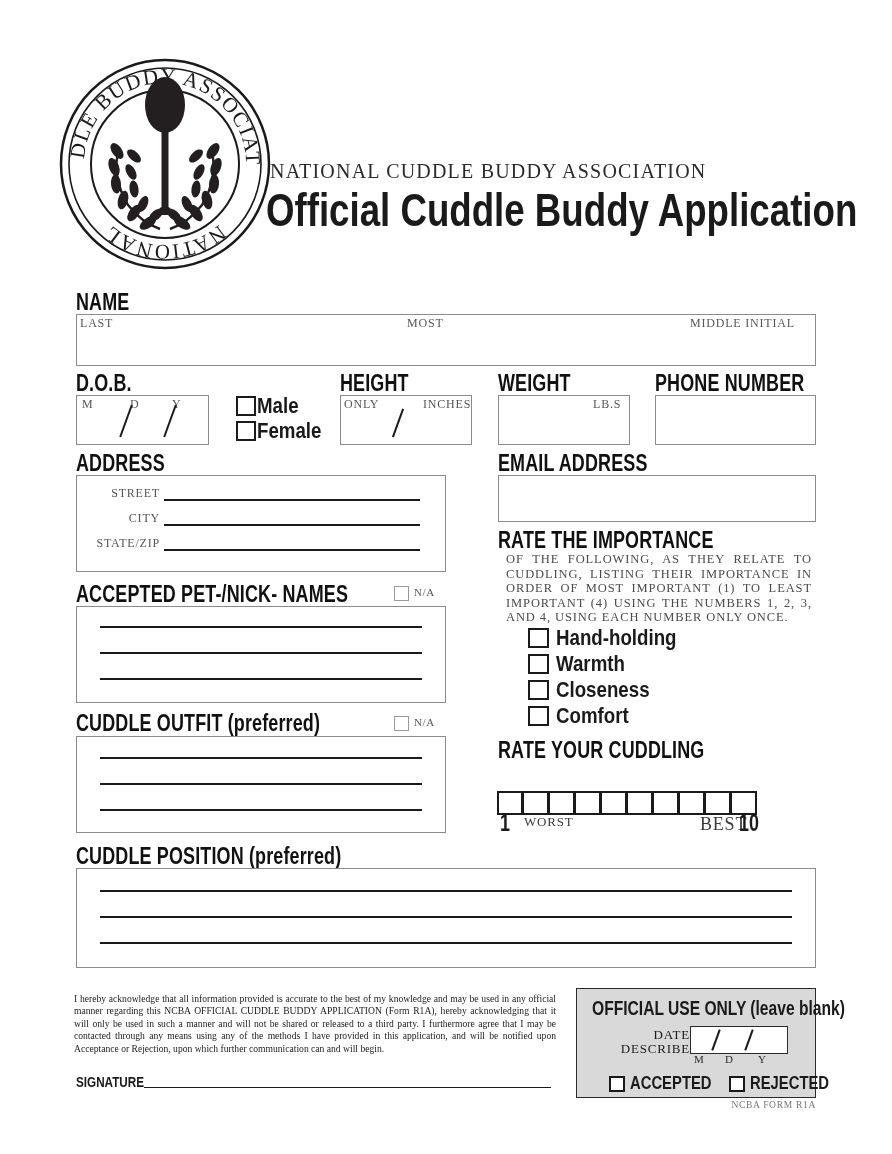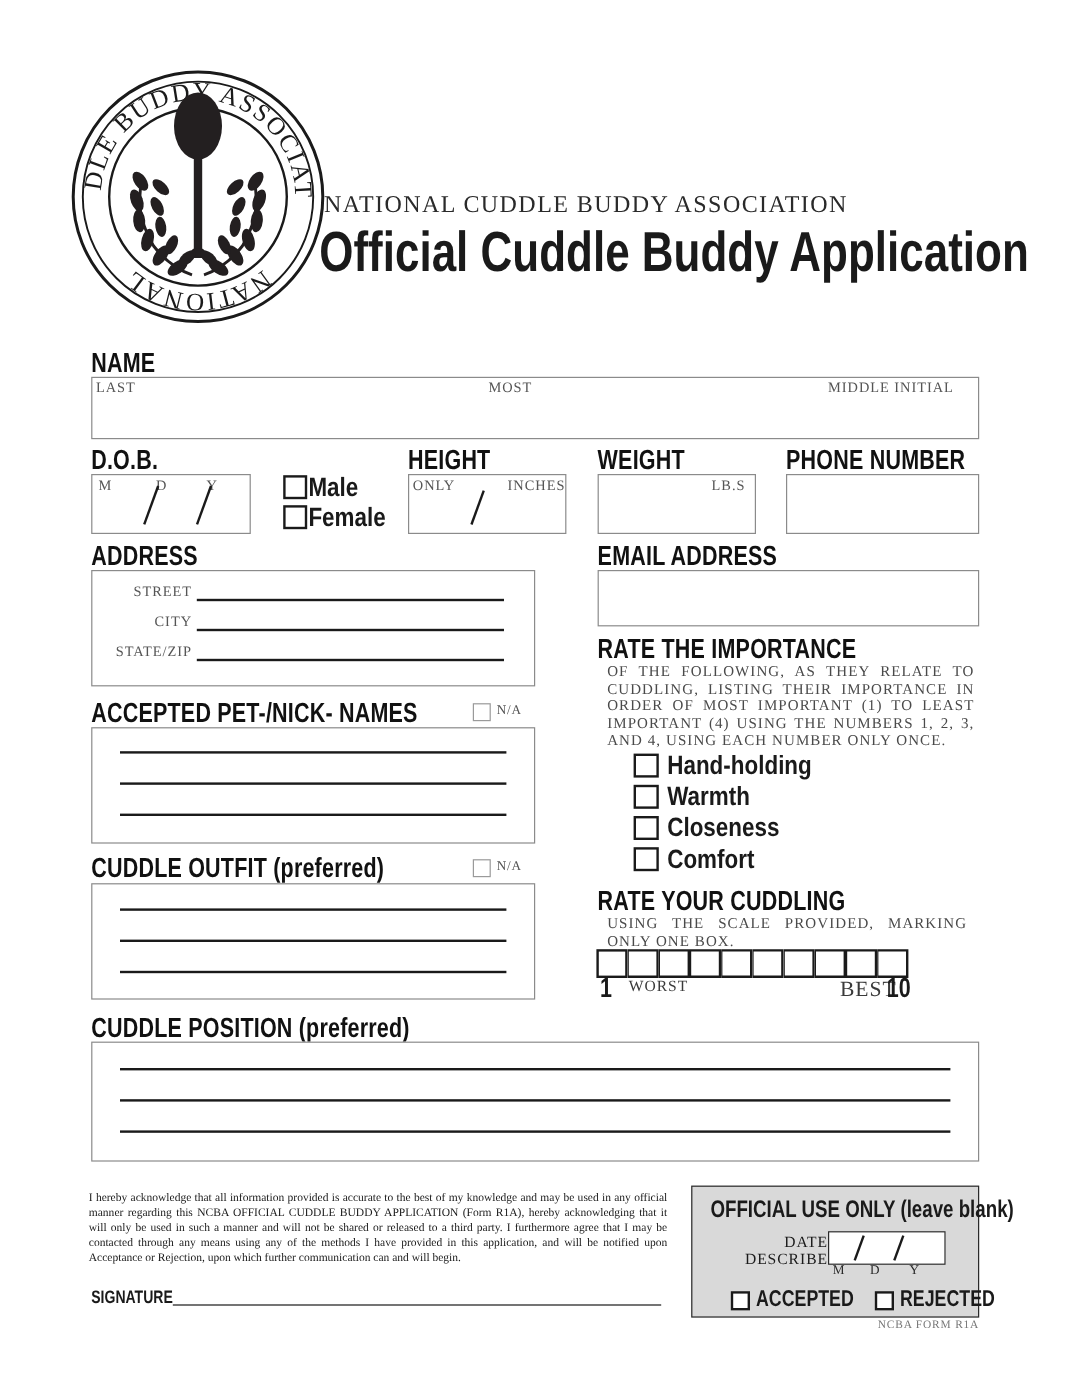--- a/index.html
+++ b/index.html
@@ -165,21 +165,20 @@
   <div class="abs cbx" style="left:528px;top:654px;width:21px;height:20px;"></div>
   <div class="abs opt" style="left:556px;top:651px;height:25px;line-height:25px;">Warmth</div>
 
   <div class="abs cbx" style="left:528px;top:680px;width:21px;height:20px;"></div>
   <div class="abs opt" style="left:556px;top:677px;height:25px;line-height:25px;">Closeness</div>
 
   <div class="abs cbx" style="left:528px;top:706px;width:21px;height:20px;"></div>
   <div class="abs opt" style="left:556px;top:703px;height:25px;line-height:25px;">Comfort</div>
 
   <div class="abs cond hdr" style="left:498px;top:739px;">RATE YOUR CUDDLING</div>
-  <div class="abs instr" id="rate-instr" style="left:506px;top:762px;width:300px;">USING THE SCALE PROVIDED, MARKING ONLY ONE BOX.</div>
 
   <div class="abs" id="scale" style="left:497px;top:791px;height:24px;display:flex;">
       <div style="width: 26px; height: 24px; box-sizing: border-box; border: 2px solid rgb(26, 26, 26); background: rgb(255, 255, 255);"></div>
       <div style="width: 26px; height: 24px; box-sizing: border-box; border-width: 2px 2px 2px 1px; border-style: solid; border-color: rgb(26, 26, 26); border-image: initial; background: rgb(255, 255, 255);"></div>
       <div style="width: 26px; height: 24px; box-sizing: border-box; border-width: 2px 2px 2px 1px; border-style: solid; border-color: rgb(26, 26, 26); border-image: initial; background: rgb(255, 255, 255);"></div>
       <div style="width: 26px; height: 24px; box-sizing: border-box; border-width: 2px 2px 2px 1px; border-style: solid; border-color: rgb(26, 26, 26); border-image: initial; background: rgb(255, 255, 255);"></div>
       <div style="width: 26px; height: 24px; box-sizing: border-box; border-width: 2px 2px 2px 1px; border-style: solid; border-color: rgb(26, 26, 26); border-image: initial; background: rgb(255, 255, 255);"></div>
       <div style="width: 26px; height: 24px; box-sizing: border-box; border-width: 2px 2px 2px 1px; border-style: solid; border-color: rgb(26, 26, 26); border-image: initial; background: rgb(255, 255, 255);"></div>
       <div style="width: 26px; height: 24px; box-sizing: border-box; border-width: 2px 2px 2px 1px; border-style: solid; border-color: rgb(26, 26, 26); border-image: initial; background: rgb(255, 255, 255);"></div>
       <div style="width: 26px; height: 24px; box-sizing: border-box; border-width: 2px 2px 2px 1px; border-style: solid; border-color: rgb(26, 26, 26); border-image: initial; background: rgb(255, 255, 255);"></div>

